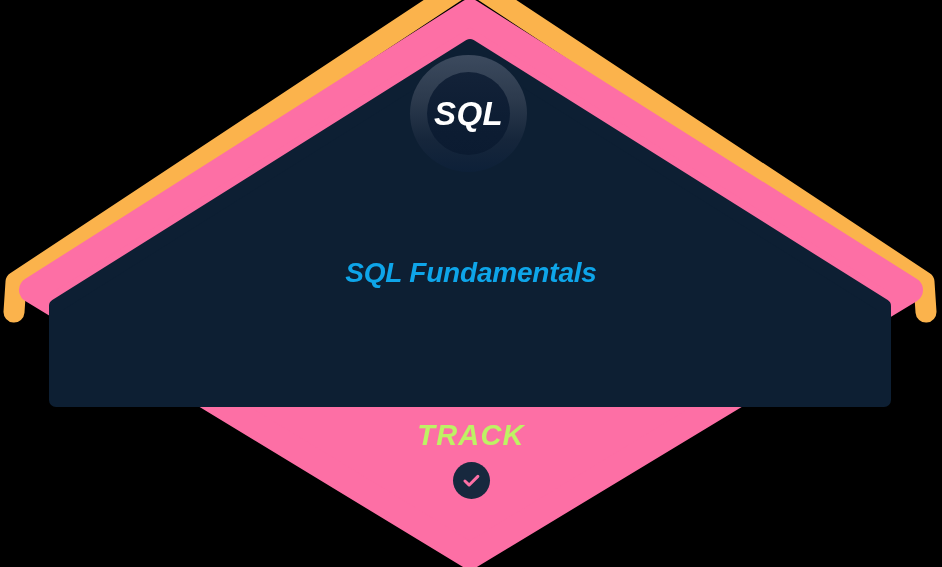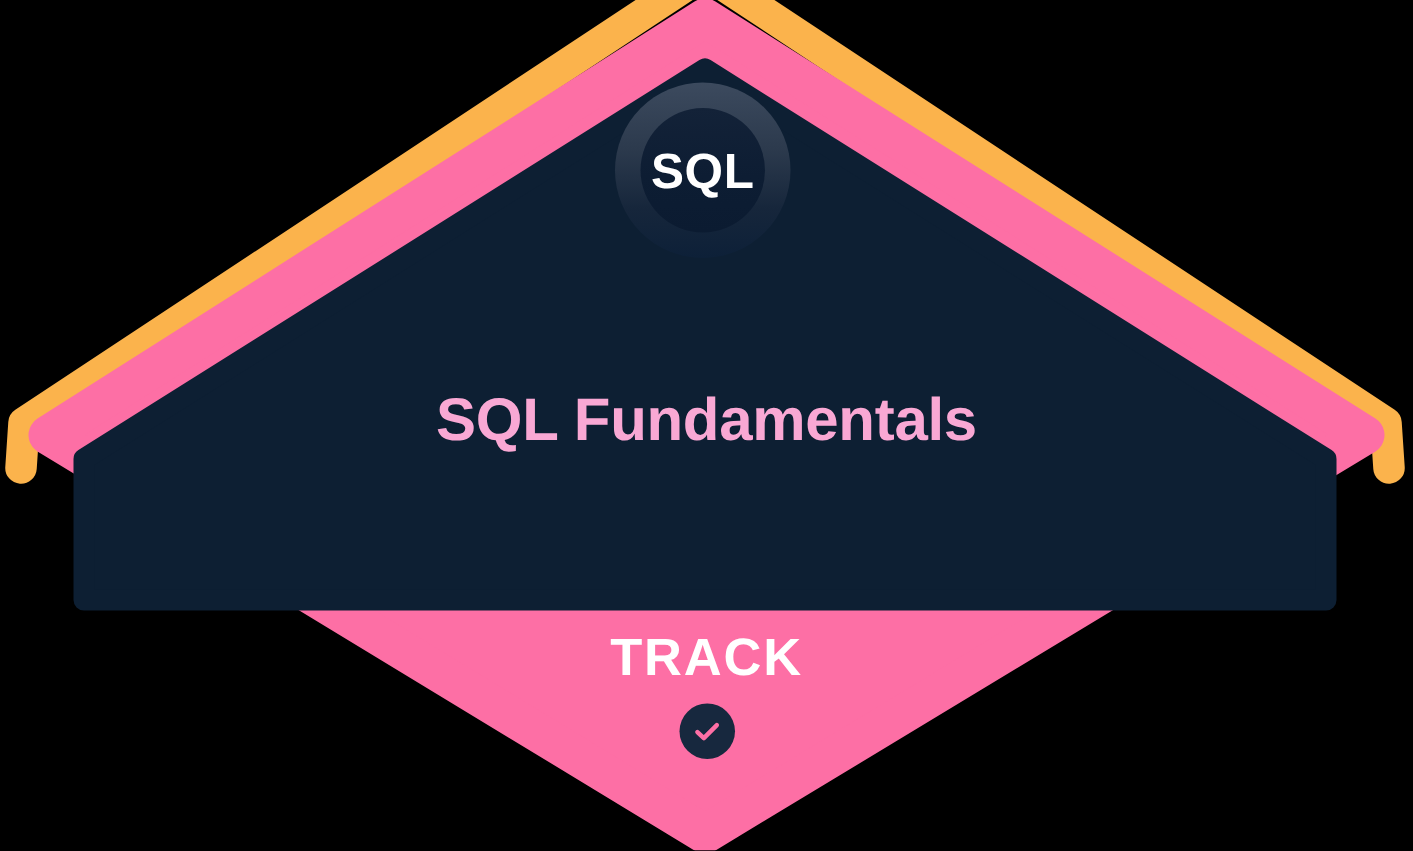--- a/index.html
+++ b/index.html
@@ -23,20 +23,21 @@
     height: 567px;
     display: block;
   }
   .overlay {
     position: absolute;
     left: 0;
     top: 0;
     width: 942px;
     height: 567px;
     pointer-events: none;
+    font-style: italic;
   }
   
   #track-emblem {
     position: absolute;
     left: 410px;
     top: 55px;
     width: 117px;
     height: 117px;
     border-radius: 50%;
     background: linear-gradient(180deg, #3c4a5e 0%, #2c3a4d 38%, #16263b 72%, #0d2038 100%);
@@ -63,37 +64,37 @@
     letter-spacing: 0.4px;
     line-height: 1;
   }
   
   #track-title {
     position: absolute;
     left: 0;
     top: 258px;
     width: 942px;
     text-align: center;
-    color: #f9a8d4;
-    font-size: 40px;
+    color: #0ea5e9;
+    font-size: 28px;
     font-weight: 700;
     letter-spacing: -0.2px;
     line-height: 1.1;
   }
   
   #completion-block {
     position: absolute;
     left: 0;
     top: 418px;
     width: 942px;
     text-align: center;
   }
   #completion-status {
-    color: #ffffff;
-    font-size: 35px;
+    color: #bef264;
+    font-size: 29px;
     font-weight: 600;
     letter-spacing: 1.2px;
     line-height: 1.18;
     text-transform: uppercase;
   }
   #completion-check-badge {
     margin: 10px auto 0;
     width: 37px;
     height: 37px;
     border-radius: 50%;

